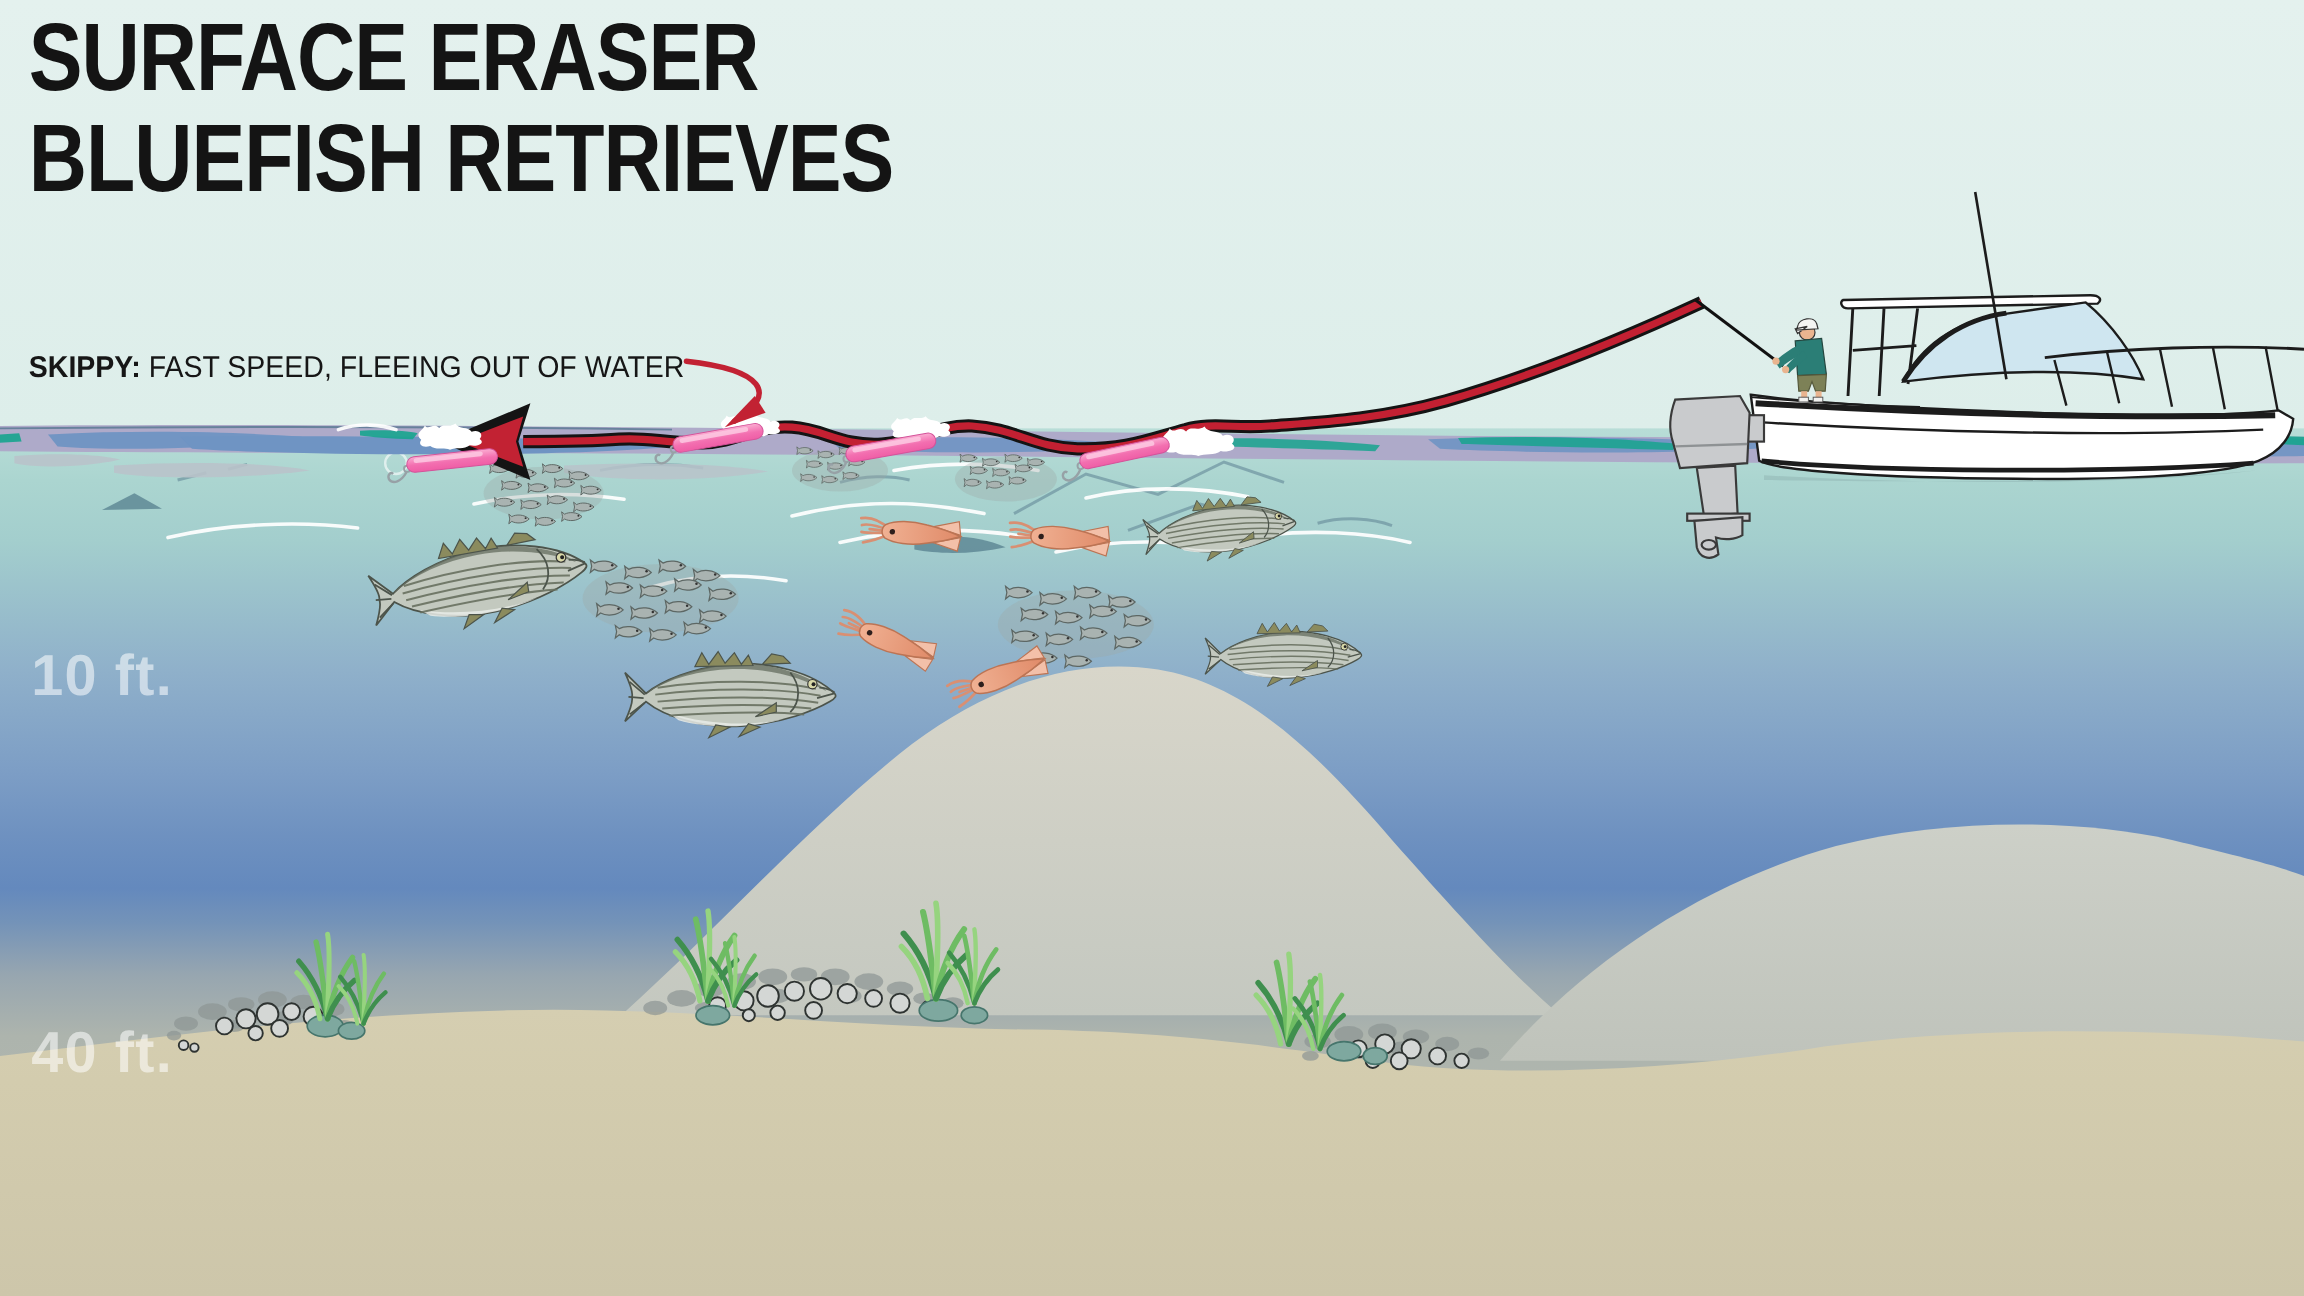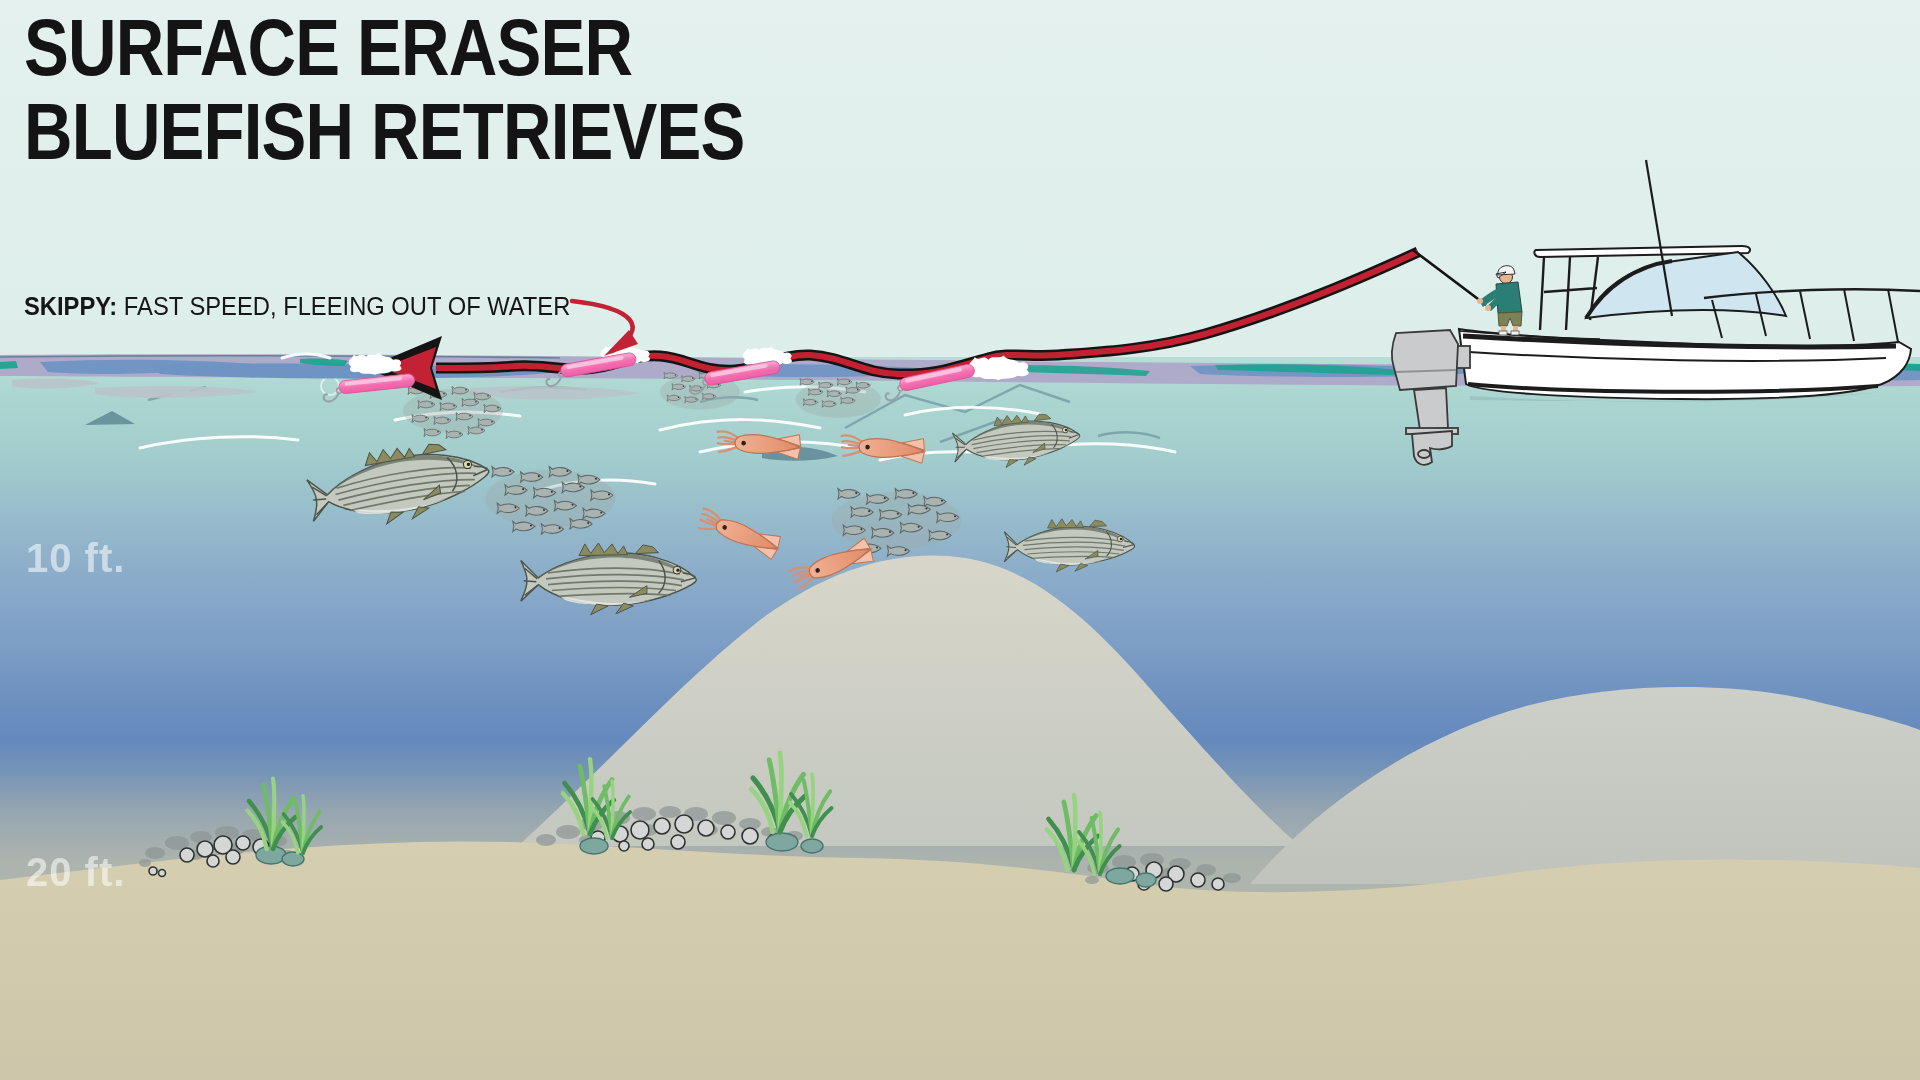--- a/index.html
+++ b/index.html
@@ -15,21 +15,21 @@
   html,body{margin:0;padding:0}
   body{width:1920px;height:1080px;overflow:hidden;position:relative;
        font-family:"Liberation Sans",sans-serif;background:var(--sky)}
   svg.scene{position:absolute;left:0;top:0}
   .title{position:absolute;left:24px;top:6px;color:var(--title-color);font-weight:bold;
          font-size:80px;line-height:84px;letter-spacing:-1px;white-space:nowrap;
          transform:scaleX(.84);transform-origin:left top}
   .skippy{position:absolute;left:24px;top:292px;font-size:25px;color:#161616;white-space:nowrap;
           transform:scaleX(.95);transform-origin:left top}
   .skippy b{font-weight:bold}
-  .depth{position:absolute;left:26px;font-size:40px;font-weight:bold;color:var(--depth-label);letter-spacing:1px}
+  .depth{position:absolute;left:26px;font-size:48px;font-weight:bold;color:var(--depth-label);letter-spacing:1px}
   #d10{top:536px}
   #d20{top:850px}
   
   .ln-black{stroke:var(--line-black);fill:none}
   .ln-red{stroke:var(--line-red);fill:none}
   .f-arrowred{fill:var(--arrow-red)}
   .f-lav{fill:var(--surface-lavender)}
   .f-sblue{fill:var(--surface-blue)}
   .f-steal{fill:var(--surface-teal)}
   .f-bait{fill:var(--bait-gray)}
@@ -452,13 +452,13 @@
 <div class="title">
   <div>SURFACE ERASER</div>
   <div>BLUEFISH RETRIEVES</div>
 </div>
 
 <div class="skippy">
   <b>SKIPPY:</b><span> FAST SPEED, FLEEING OUT OF WATER</span>
 </div>
 
 <div class="depth" id="d10">10 ft.</div>
-<div class="depth" id="d20">20 ft.</div>
+<div class="depth" id="d20">40 ft.</div>
 
 </body></html>

